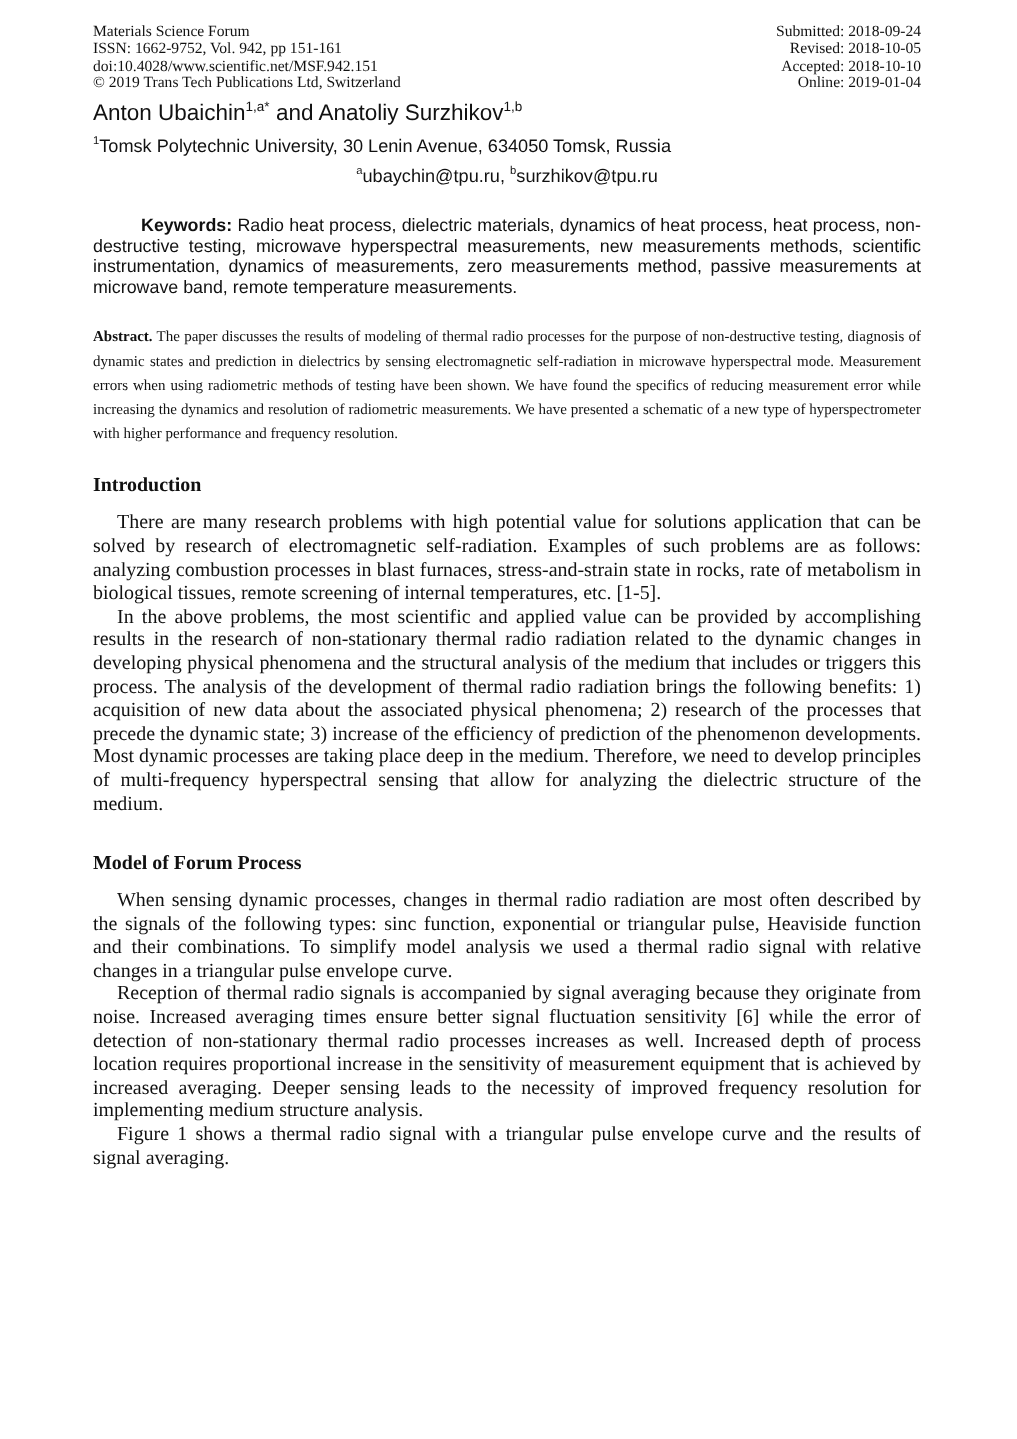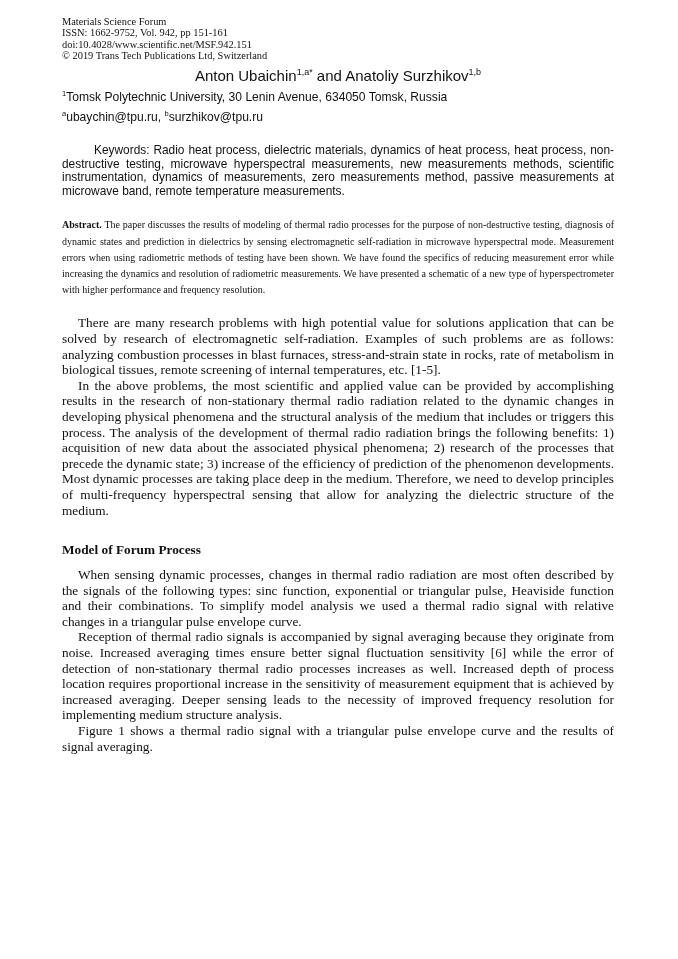--- a/index.html
+++ b/index.html
@@ -3,46 +3,52 @@
   <meta charset="utf-8">
   <style>
     html, body { margin:0; padding:0; background:#ffffff; }
     body { width:678px; height:959px; position:relative; overflow:hidden; color:#111; }
     .page { position:absolute; left:62px; top:16px; width:552px; }
     .hdr { position:relative; height:46px; font-family:"Liberation Serif", serif; font-size:10.4px; line-height:11.3px; }
     .hdr-left { position:absolute; left:0; top:0; }
     .hdr-right { position:absolute; right:0; top:0; text-align:right; }
     .hdr div div { white-space:nowrap; }
     .title { font-family:"Liberation Sans", sans-serif; font-weight:bold; font-size:15.2px; line-height:18.5px; text-align:center; margin-top:12px; }
-    .authors { font-family:"Liberation Sans", sans-serif; font-size:15px; text-align:center; margin-top:4px; line-height:19px; }
+    .authors { font-family:"Liberation Sans", sans-serif; font-size:15px; margin-top:4px; line-height:19px; }
     .authors sup { font-size:9px; vertical-align:6px; line-height:0; }
     .affil { font-family:"Liberation Sans", sans-serif; font-size:12.1px; margin-top:5px; line-height:15px; }
     .affil sup, .emails sup { font-size:7.5px; vertical-align:5px; line-height:0; }
-    .emails { font-family:"Liberation Sans", sans-serif; font-size:12.1px; margin-top:5px; line-height:15px; }
+    .emails { font-family:"Liberation Sans", sans-serif; font-size:12.1px; text-align:center; margin-top:5px; line-height:15px; }
     .keywords { font-family:"Liberation Sans", sans-serif; font-size:11.9px; line-height:13.6px; text-align:justify; margin-top:19px; }
-    .keywords b { font-weight:normal;padding-left:32px; }
+    .keywords b { font-weight:bold;padding-left:32px; }
     .abstract { font-family:"Liberation Serif", serif; font-size:10px; line-height:16.2px; text-align:justify; margin-top:19px; }
     .abstract b { font-weight:bold; }
     h2 { font-family:"Liberation Serif", serif; font-weight:bold; font-size:13.3px; margin:0; line-height:16px; }
     .sec { margin-top:17px; }
     .sec2 { margin-top:24px; }
     p.para { font-family:"Liberation Serif", serif; font-size:13.3px; line-height:15.6px; text-align:justify; text-indent:16px; margin:0; }
     .sec p.para:first-of-type, .sec2 p.para:first-of-type { margin-top:9px; }
   </style>
 </head>
 <body>
 
 <div class="page">
 
   <div class="hdr">
     <div class="hdr-left">
       <div>Materials Science Forum</div>
       <div>ISSN: 1662-9752, Vol. 942, pp 151-161</div>
       <div>doi:10.4028/www.scientific.net/MSF.942.151</div>
       <div>© 2019 Trans Tech Publications Ltd, Switzerland</div>
+    </div>
+    <div class="hdr-right">
+      <div>Submitted: 2018-09-24</div>
+      <div>Revised: 2018-10-05</div>
+      <div>Accepted: 2018-10-10</div>
+      <div>Online: 2019-01-04</div>
     </div>
   </div>
 
 
   <div class="authors">
     <span>Anton Ubaichin</span><sup>1,a*</sup><span style="white-space:pre"> and </span><span>Anatoliy Surzhikov</span><sup>1,b</sup>
   </div>
 
   <div class="affil">
     <sup>1</sup><span>Tomsk Polytechnic University, 30 Lenin Avenue, 634050 Tomsk, Russia</span>
@@ -54,20 +60,21 @@
 
   <div class="keywords">
     <b>Keywords:</b><span> Radio heat process, dielectric materials, dynamics of heat process, heat process, non-destructive testing, microwave hyperspectral measurements, new measurements methods, scientific instrumentation, dynamics of measurements, zero measurements method, passive measurements at microwave band, remote temperature measurements.</span>
   </div>
 
   <div class="abstract">
     <b>Abstract.</b><span> The paper discusses the results of modeling of thermal radio processes for the purpose of non-destructive testing, diagnosis of dynamic states and prediction in dielectrics by sensing electromagnetic self-radiation in microwave hyperspectral mode. Measurement errors when using radiometric methods of testing have been shown. We have found the specifics of reducing measurement error while increasing the dynamics and resolution of radiometric measurements. We have presented a schematic of a new type of hyperspectrometer with higher performance and frequency resolution.</span>
   </div>
 
   <div class="sec">
+    <h2>Introduction</h2>
     <p class="para">There are many research problems with high potential value for solutions application that can be solved by research of electromagnetic self-radiation. Examples of such problems are as follows: analyzing combustion processes in blast furnaces, stress-and-strain state in rocks, rate of metabolism in biological tissues, remote screening of internal temperatures, etc. [1-5].</p>
     <p class="para">In the above problems, the most scientific and applied value can be provided by accomplishing results in the research of non-stationary thermal radio radiation related to the dynamic changes in developing physical phenomena and the structural analysis of the medium that includes or triggers this process. The analysis of the development of thermal radio radiation brings the following benefits: 1) acquisition of new data about the associated physical phenomena; 2) research of the processes that precede the dynamic state; 3) increase of the efficiency of prediction of the phenomenon developments. Most dynamic processes are taking place deep in the medium. Therefore, we need to develop principles of multi-frequency hyperspectral sensing that allow for analyzing the dielectric structure of the medium.</p>
   </div>
 
   <div class="sec2">
     <h2>Model of Forum Process</h2>
     <p class="para">When sensing dynamic processes, changes in thermal radio radiation are most often described by the signals of the following types: sinc function, exponential or triangular pulse, Heaviside function and their combinations. To simplify model analysis we used a thermal radio signal with relative changes in a triangular pulse envelope curve.</p>
     <p class="para">Reception of thermal radio signals is accompanied by signal averaging because they originate from noise. Increased averaging times ensure better signal fluctuation sensitivity [6] while the error of detection of non-stationary thermal radio processes increases as well. Increased depth of process location requires proportional increase in the sensitivity of measurement equipment that is achieved by increased averaging. Deeper sensing leads to the necessity of improved frequency resolution for implementing medium structure analysis.</p>
     <p class="para">Figure 1 shows a thermal radio signal with a triangular pulse envelope curve and the results of signal averaging.</p>
   </div>

